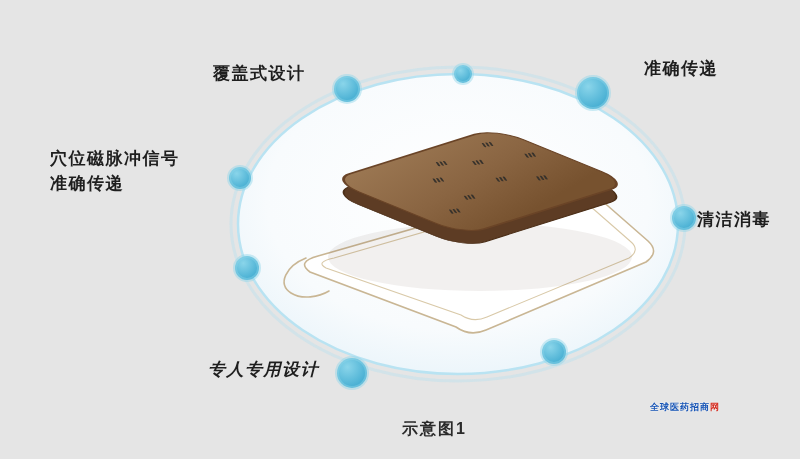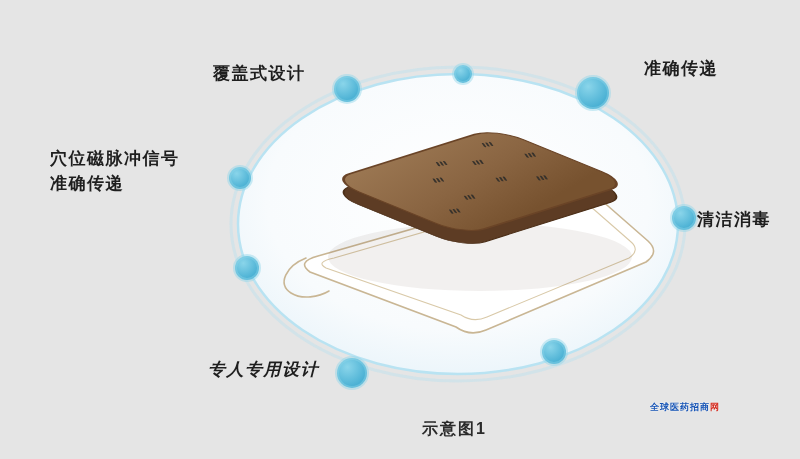--- a/index.html
+++ b/index.html
@@ -16,21 +16,21 @@
   }
   .label-coverage { left:213px; top:62px; }
   .label-clean    { left:644px; top:57px; }
   .label-comfort  { left:697px; top:208px; }
   .label-personal { left:208px; top:358px;font-style:italic; }
   .label-signal {
     left:50px; top:146px; width:176px; 
     line-height:25px; white-space:normal;
   }
   .caption {
-    position:absolute; left:422px; top:419px; font-size:16px; font-weight:600;
+    position:absolute; left:402px; top:419px; font-size:16px; font-weight:600;
     letter-spacing:2px; color:#2a2a2a;
   }
 
   .watermark {
     position:absolute; left:650px; top:402px; width:128px; text-align:left;
     line-height:1.15; user-select:none;
   }
   .watermark-tagline {
     font-size:9px; font-weight:700; color:#1553b5; letter-spacing:1px;
     text-shadow:0 0 2px #ffffff;

